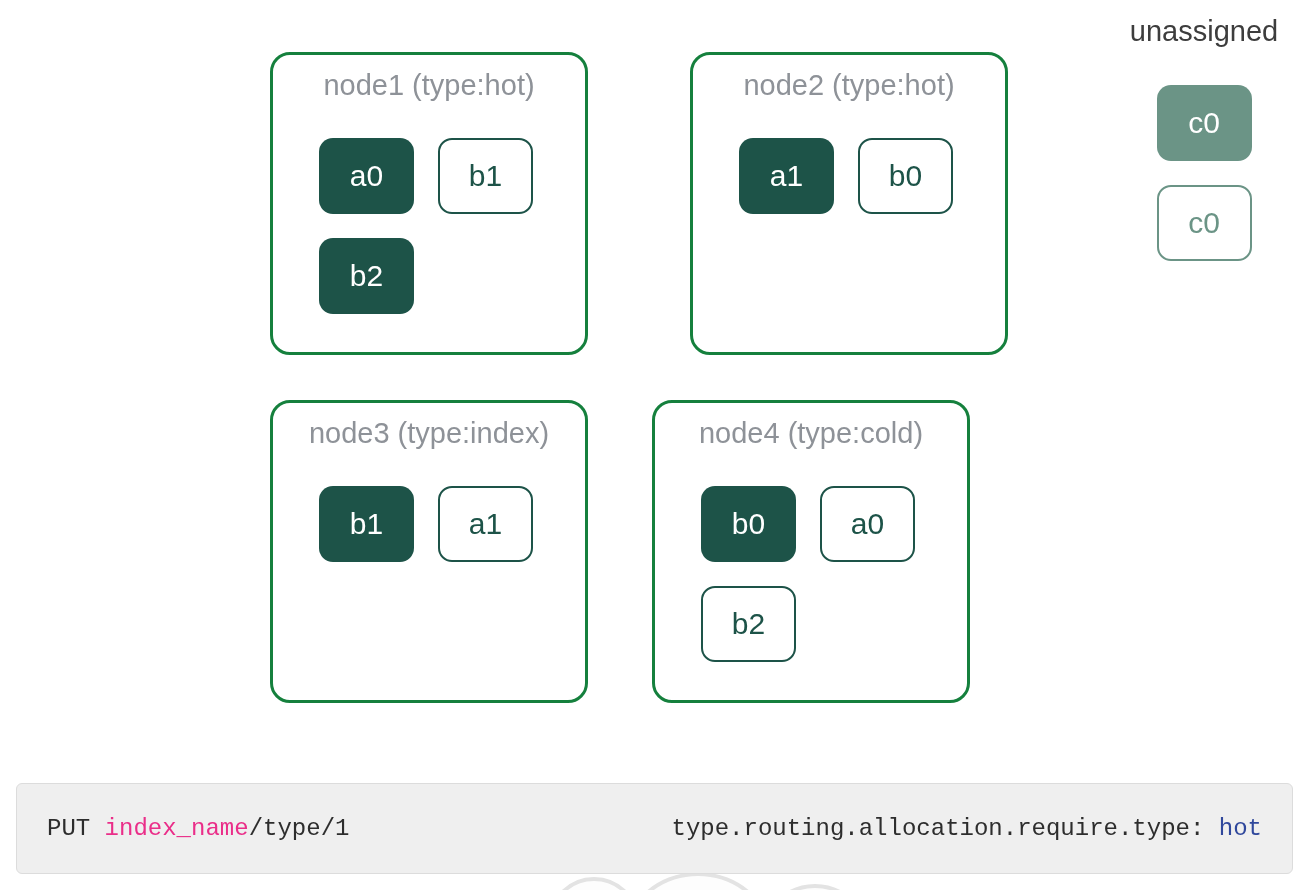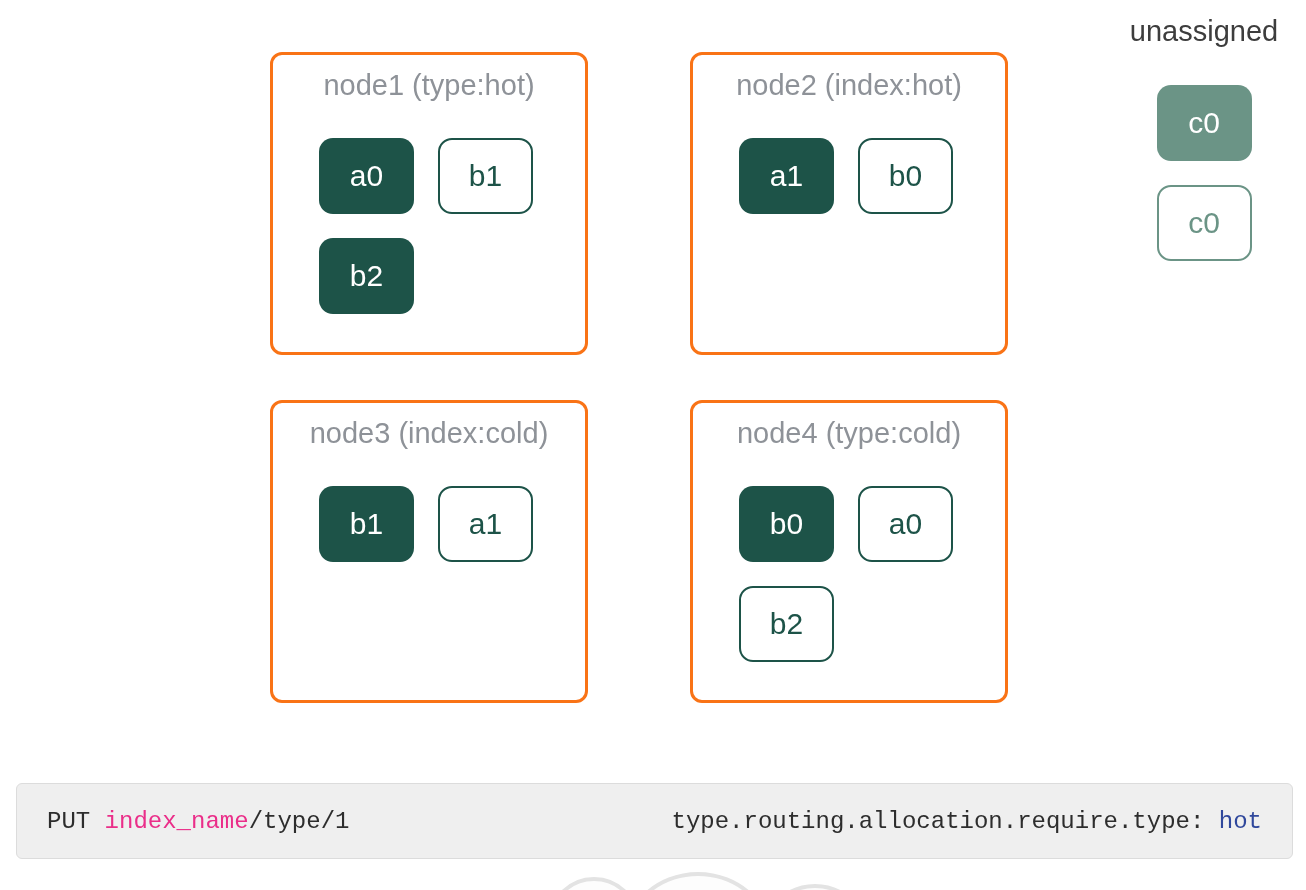--- a/index.html
+++ b/index.html
@@ -9,22 +9,22 @@
     font-family: "Liberation Sans", sans-serif;
     position: relative;
     overflow: hidden;
   }
   .stage { position: absolute; inset: 0; }
 
   
   .node {
     position: absolute;
     width: 318px; height: 303px;
-    border: 3px solid #f97316;
-    border-radius: 12px;
+    border: 3px solid #15803d;
+    border-radius: 20px;
     background: #ffffff;
     box-sizing: border-box;
   }
   .node-title {
     margin-top: 15px;
     text-align: center;
     font-size: 29px;
     color: #8e9298;
     line-height: 30px;
   }
@@ -44,21 +44,21 @@
     box-sizing: border-box;
   }
   .shard.primary   { background: #1d5348; color: #ffffff; }
   .shard.replica   { background: #ffffff; color: #1d5348; border: 2.5px solid #1d5348; }
   .shard.u-primary { background: #6b9486; color: #ffffff; }
   .shard.u-replica { background: #ffffff; color: #6b9486; border: 2.5px solid #6b9486; }
 
   #node1 { left: 270px; top: 52px; }
   #node2 { left: 690px; top: 52px; }
   #node3 { left: 270px; top: 400px; }
-  #node4 { left: 690px; top: 400px; }
+  #node4 { left: 652px; top: 400px; }
 
   
   .unassigned {
     position: absolute;
     left: 1108px; top: 14px;
     width: 192px;
     text-align: center;
   }
   .unassigned-title {
     font-size: 29px;
@@ -79,21 +79,21 @@
     box-sizing: border-box;
   }
   .bump1 { left: 548px; top: 877px; width: 92px;  height: 92px;  }
   .bump2 { left: 618px; top: 872px; width: 160px; height: 160px; }
   .bump3 { left: 760px; top: 884px; width: 110px; height: 110px; }
 
   
   .code-bar {
     position: absolute;
     left: 16px; top: 783px;
-    width: 1277px; height: 76px;
+    width: 1277px; height: 91px;
     background: #efefef;
     border: 1px solid #dcdcdc;
     border-radius: 6px;
     box-sizing: border-box;
     display: flex;
     align-items: center;
     justify-content: space-between;
     padding: 4px 30px;
     z-index: 1;
     font-family: "Liberation Mono", monospace;
@@ -118,29 +118,29 @@
   <div class="node" id="node1">
     <div class="node-title">node1 (type:hot)</div>
     <div class="shard-grid">
       <div class="shard primary">a0</div>
       <div class="shard replica">b1</div>
       <div class="shard primary">b2</div>
     </div>
   </div>
 
   <div class="node" id="node2">
-    <div class="node-title">node2 (index:hot)</div>
+    <div class="node-title">node2 (type:hot)</div>
     <div class="shard-grid">
       <div class="shard primary">a1</div>
       <div class="shard replica">b0</div>
     </div>
   </div>
 
   <div class="node" id="node3">
-    <div class="node-title">node3 (index:cold)</div>
+    <div class="node-title">node3 (type:index)</div>
     <div class="shard-grid">
       <div class="shard primary">b1</div>
       <div class="shard replica">a1</div>
     </div>
   </div>
 
   <div class="node" id="node4">
     <div class="node-title">node4 (type:cold)</div>
     <div class="shard-grid">
       <div class="shard primary">b0</div>

